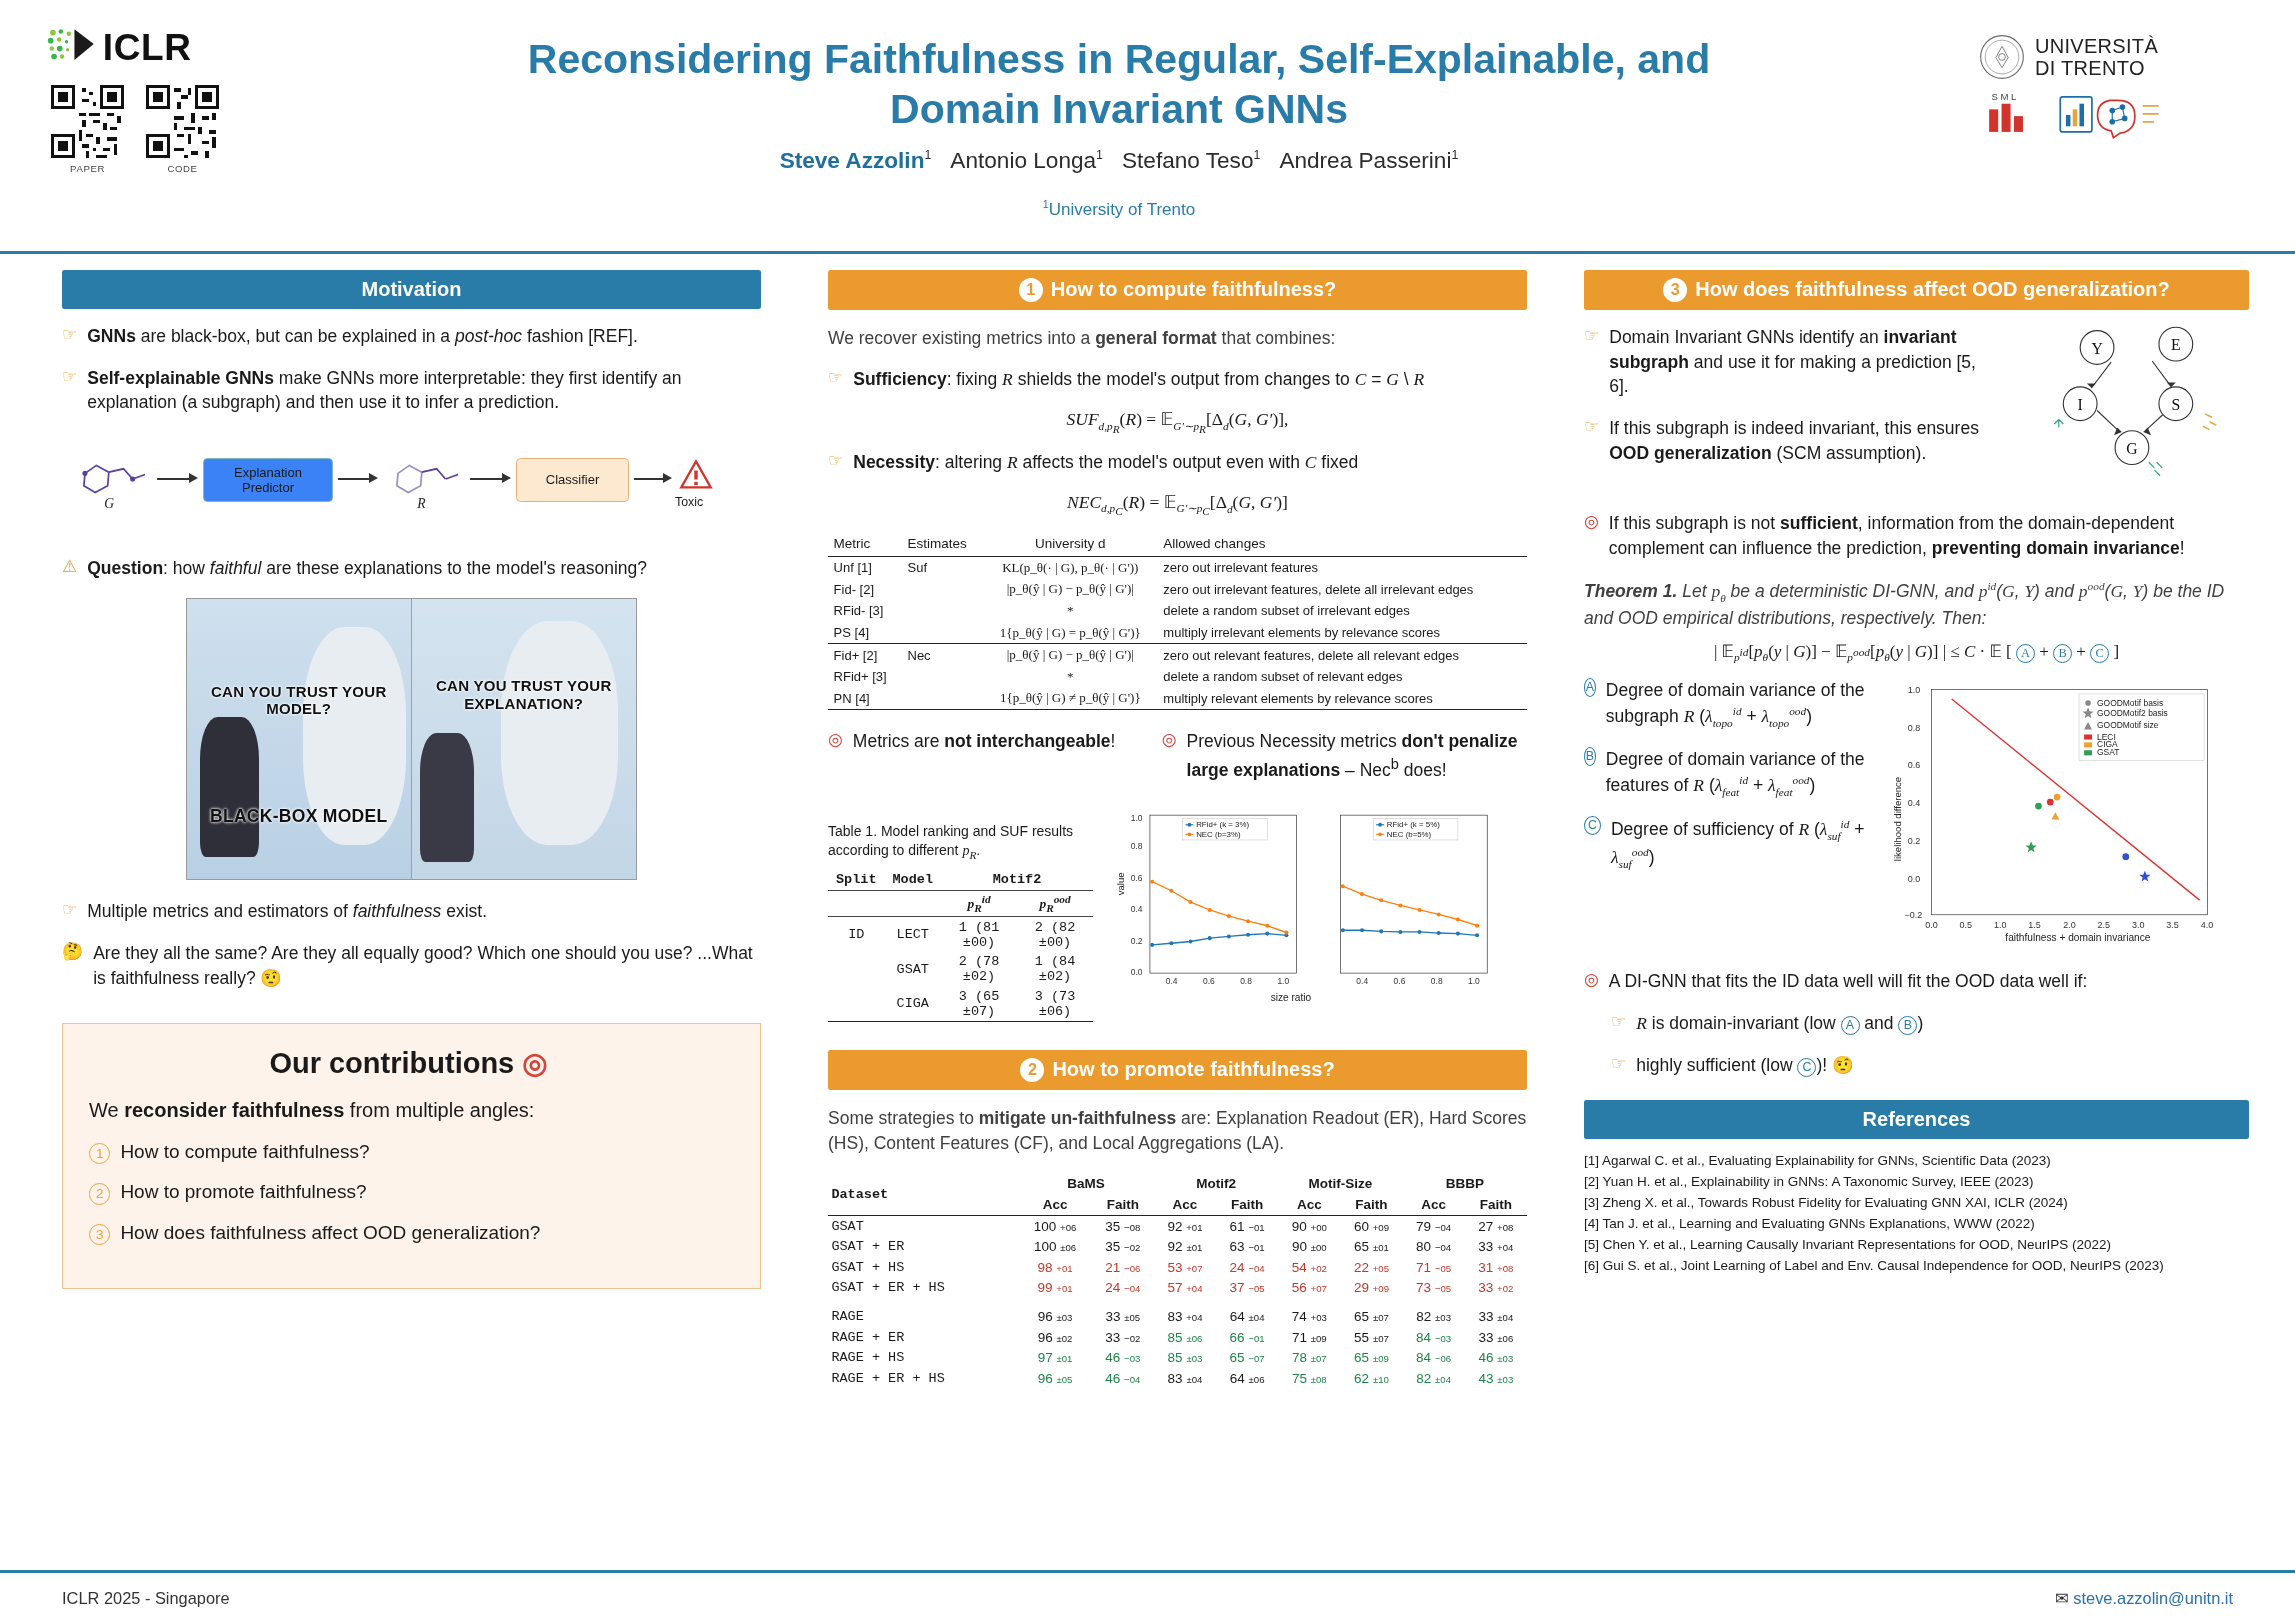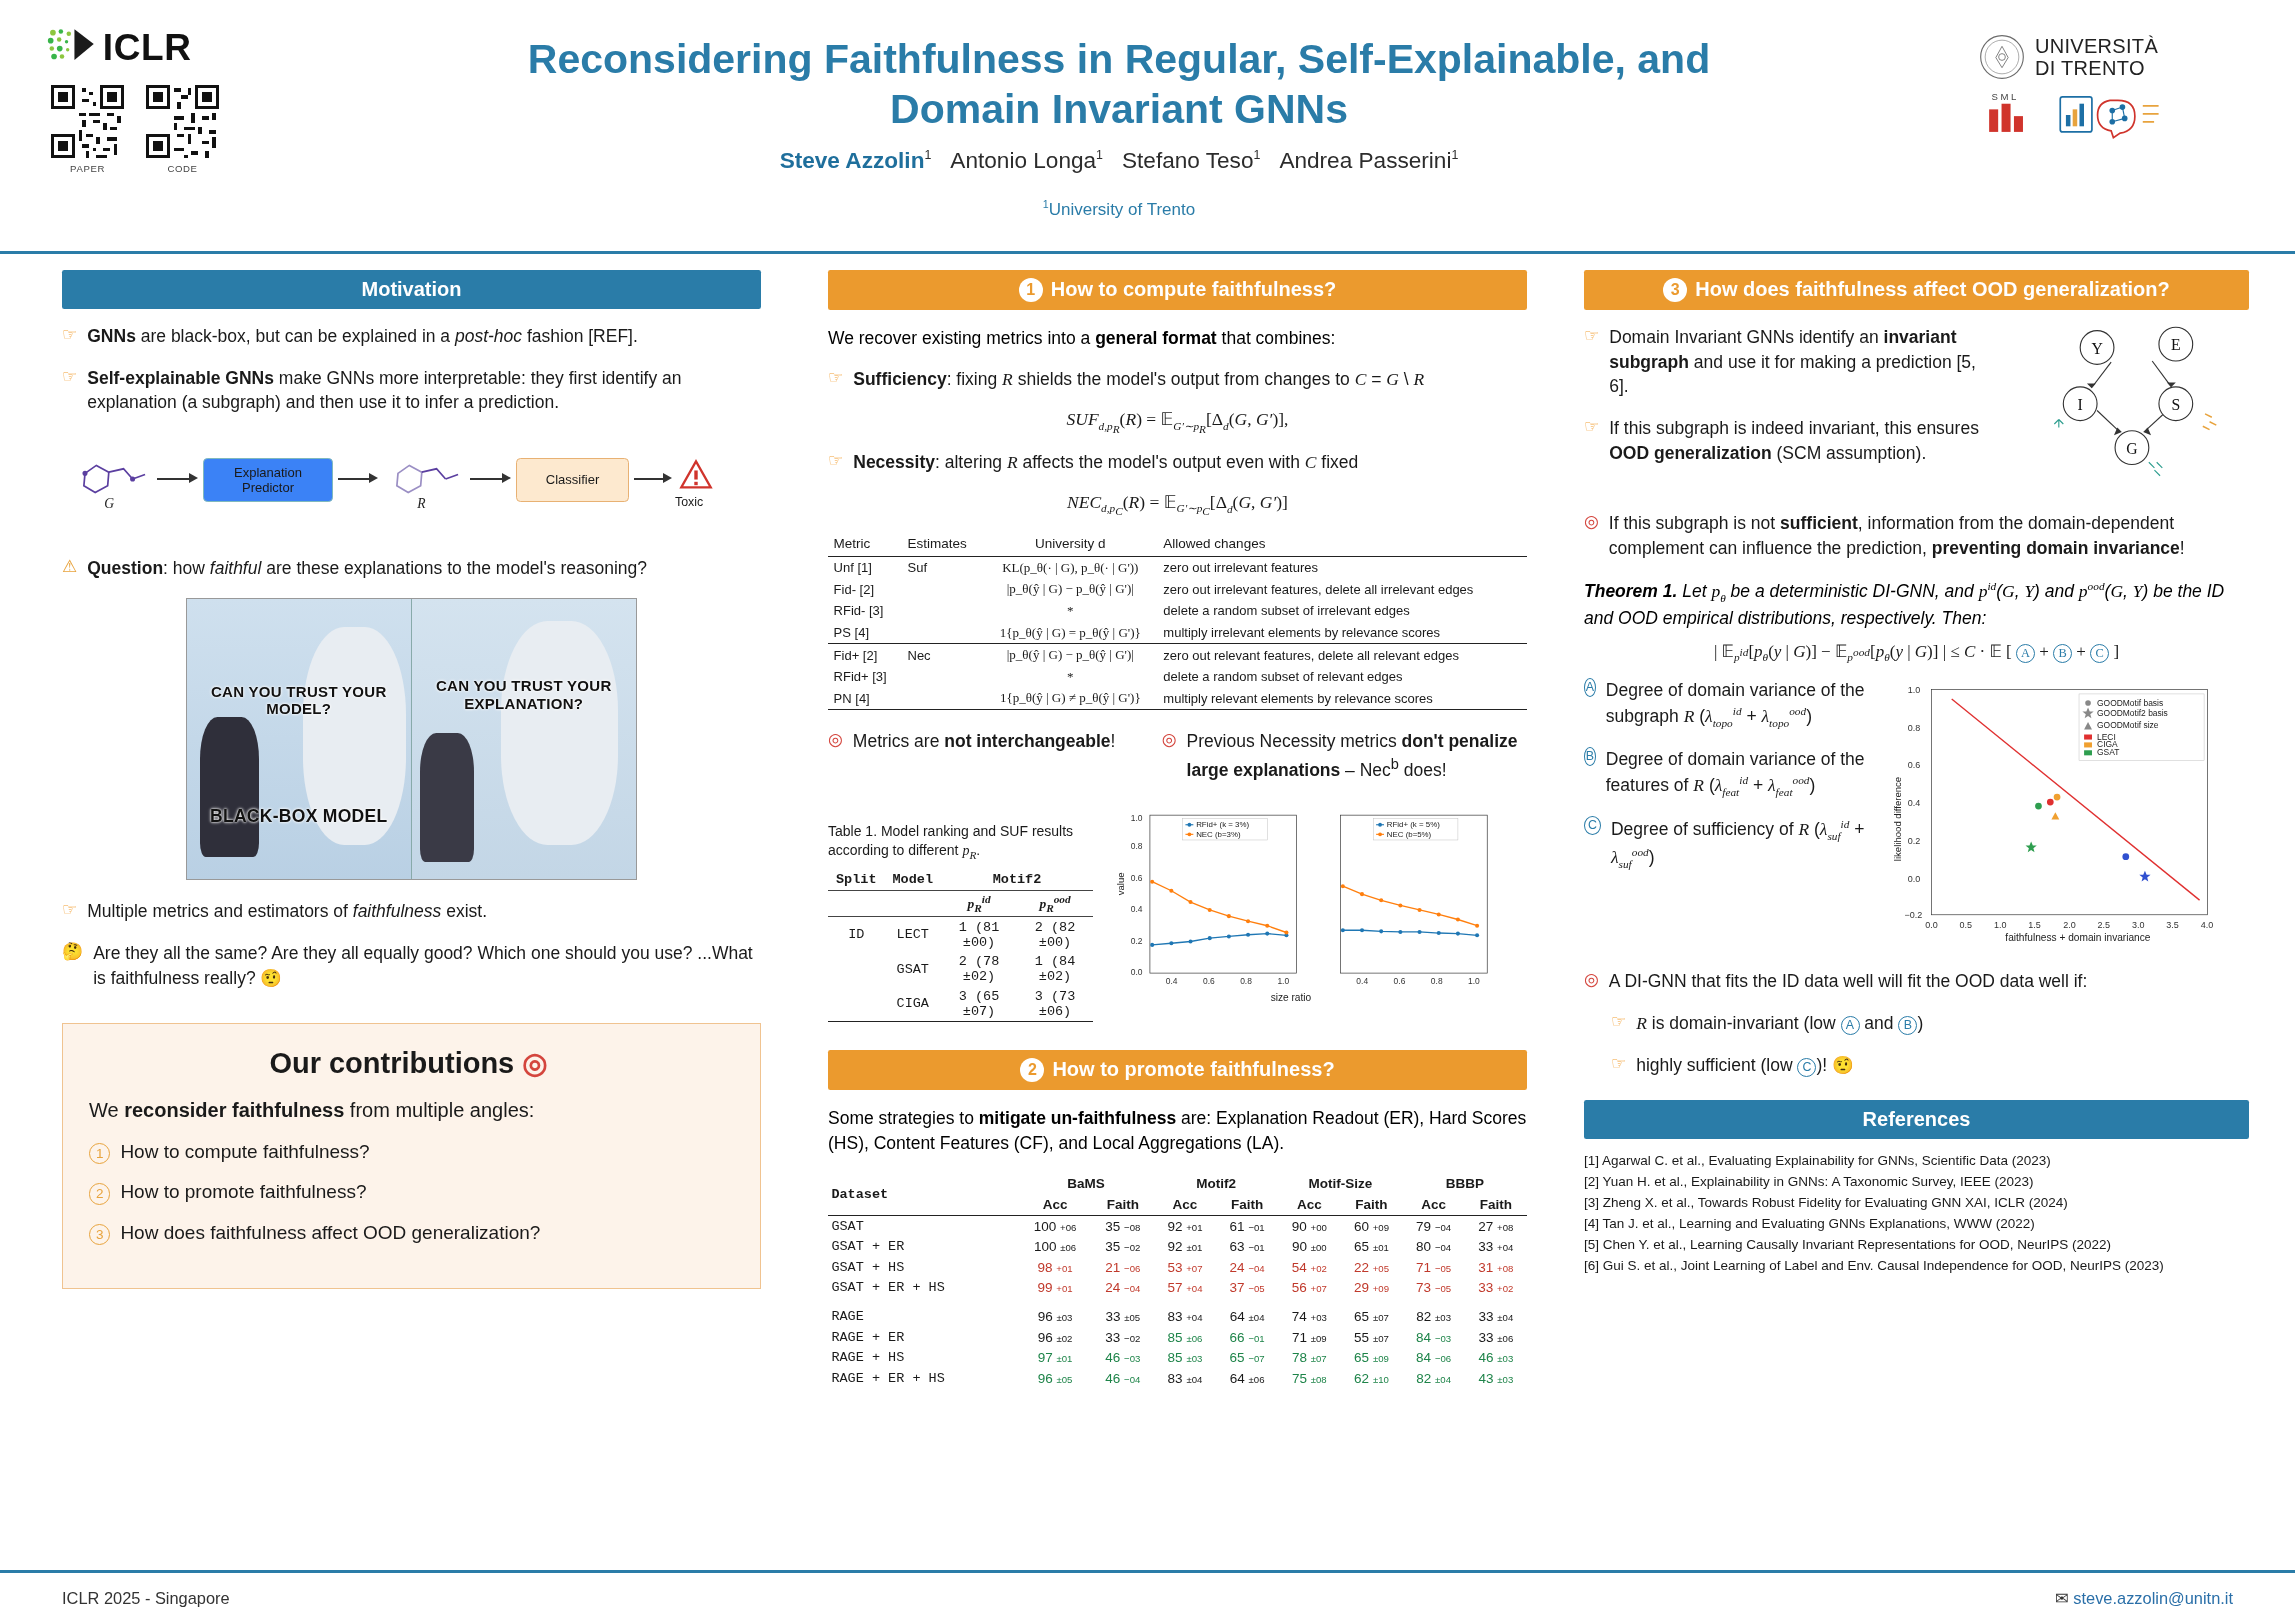--- a/index.html
+++ b/index.html
@@ -116,21 +116,21 @@
     color: #eb9a2e;
     border-radius: 50%;
     width: 24px; height: 24px;
     line-height: 24px;
     font-size: 16px;
     text-align: center;
     margin-right: 8px;
     vertical-align: 1.1px;
   }
 
-  .body-txt { font-size: 17.5px; line-height: 1.45; color: #000000; }
+  .body-txt { font-size: 17.5px; line-height: 1.45; color: #404040; }
   .bullets { margin-top: 14.7px; }
   .bullet { display: flex; gap: 10px; margin-bottom: 17px; align-items: flex-start; }
   .bullet .ic { flex: 0 0 auto; font-size: 17px; line-height: 1.3; }
   .bullet .tx { font-size: 17.5px; line-height: 1.42; }
   .hand { color: #f2a33c; }
   .target { color: #d4453d; }
   .warn { color: #e8a33d; }
   .think { color: #e8a33d; }
   b, strong { font-weight: bold; }
   i, em { font-style: italic; }

